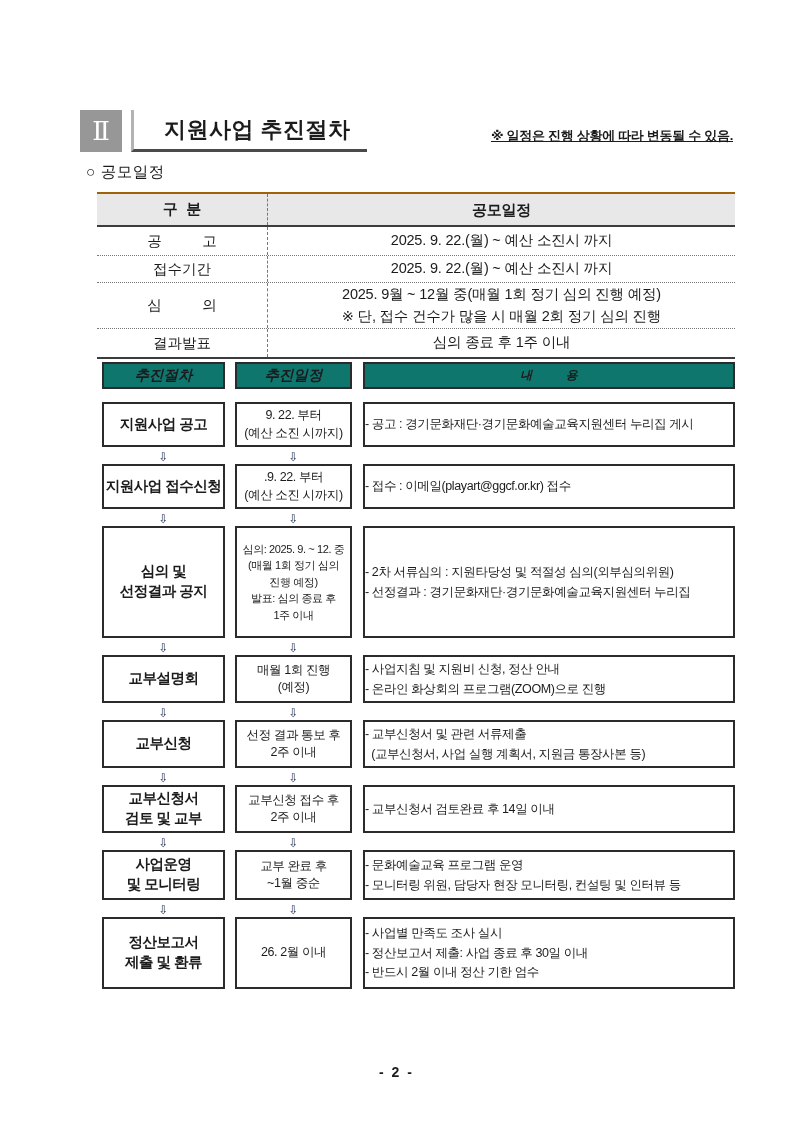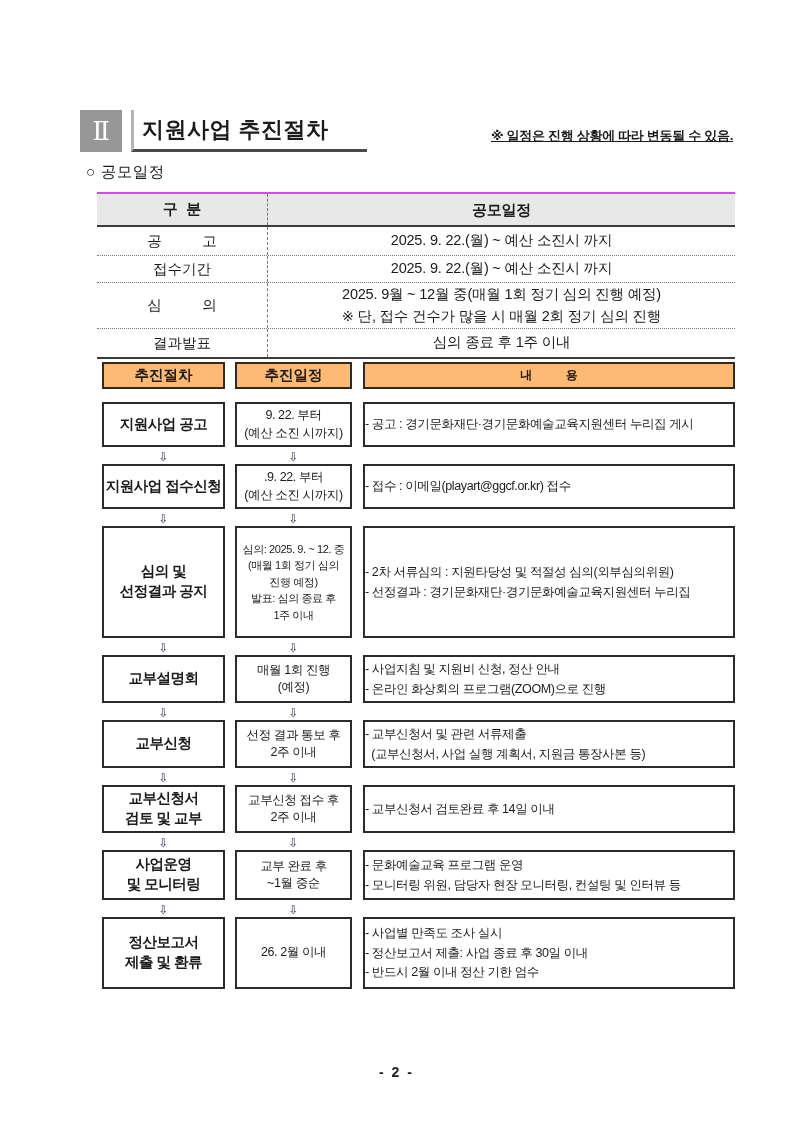--- a/index.html
+++ b/index.html
@@ -6,28 +6,28 @@
   html,body { background:#ffffff; }
   body { font-family:"Liberation Sans","DejaVu Sans",sans-serif; color:#1b1b1b; }
   .page { position:relative; width:793px; height:1121px; background:#fff; margin:0 auto; overflow:hidden; }
 
   
   .sec-badge { position:absolute; left:80px; top:110px; width:42px; height:42px;
     background:#979797; color:#fff; display:flex; align-items:center; justify-content:center;
     font-family:"DejaVu Serif","Liberation Serif",serif; font-size:26px; }
   .title-box { position:absolute; left:131px; top:110px; width:236px; height:42px;
     border-left:3px solid #b3b3b3; border-bottom:3px solid #4a4a4a;
-    display:flex; align-items:center; padding-left:8px; }
+    display:flex; align-items:center; padding-left:30px; }
   .title-text { font-size:22px; font-weight:bold; letter-spacing:0.5px; }
   .hdr-note { position:absolute; right:60px; top:127px; font-size:13px; font-weight:bold; letter-spacing:-0.3px;text-decoration:underline; }
   .subsection { position:absolute; left:86px; top:162px; font-size:15.5px; letter-spacing:0.5px; }
 
   
   .t1 { position:absolute; left:97px; top:192px; width:638px;
-    border-top:2px solid #d946ef; border-bottom:2px solid #3c3c3c; font-size:14.5px; }
+    border-top:2px solid #a16207; border-bottom:2px solid #3c3c3c; font-size:14.5px; }
   .t1-row { display:flex; border-bottom:1px dotted #777; }
   .t1-row:last-child { border-bottom:none; }
   .t1-row.hdr { background:#e8e8e8; border-bottom:2px solid #3c3c3c; font-weight:bold; font-size:15px; }
   .t1-c1 { width:171px; border-right:1px dashed #777; display:flex; align-items:center; justify-content:center; white-space:pre; }
   .t1-c2 { flex:1; display:flex; align-items:center; justify-content:center; text-align:center;
     white-space:pre-line; line-height:1.45; letter-spacing:-0.2px; }
   .h33{height:33px}.h29{height:29px}.h27{height:27px}.h46{height:46px}.h28{height:28px}
 
   
   .flow { position:absolute; left:102px; top:362px; width:633px; }
@@ -35,21 +35,21 @@
   .box { border:2px solid #2b2b2b; background:#fff; }
   .fc1 { width:123px; margin-right:10px; display:flex; align-items:center; justify-content:center;
     text-align:center; font-weight:bold; font-size:14.5px; white-space:pre-line; line-height:1.35; letter-spacing:-0.5px; }
   .fc2 { width:117px; margin-right:11px; display:flex; align-items:center; justify-content:center;
     text-align:center; font-size:12.5px; white-space:pre-line; line-height:1.4; letter-spacing:-0.4px; }
   .fc2.small { font-size:11px; letter-spacing:-0.4px; line-height:1.5; }
   .fc3 { flex:1; display:flex; flex-direction:column; justify-content:center; gap:3px;
     font-size:12.5px; letter-spacing:-0.4px; }
   .cline { white-space:pre; line-height:1.35; }
   .fhdr { height:27px; margin-bottom:13px; }
-  .fhdr .box { background:#fdba74; font-weight:bold; font-size:14.5px; letter-spacing:0; }
+  .fhdr .box { background:#0f766e; font-weight:bold; font-size:14.5px; letter-spacing:0;font-style:italic; }
   .fhdr .fc2 { font-size:14.5px; }
   .fhdr .fc3 { align-items:center; flex-direction:row; justify-content:center; padding-left:0; font-size:12px; white-space:pre; }
   .arrow-row { display:flex; height:17px; align-items:center; }
   .arr-c1 { width:123px; text-align:center; }
   .arr-c2 { width:117px; margin-left:10px; text-align:center; }
   .arr { font-size:12px; line-height:1; color:#1f2d50; font-family:"DejaVu Sans",sans-serif; }
 
   
   .pageno { position:absolute; left:0; right:0; top:1064px; text-align:center;
     font-size:14px; font-weight:bold; letter-spacing:2px; }

